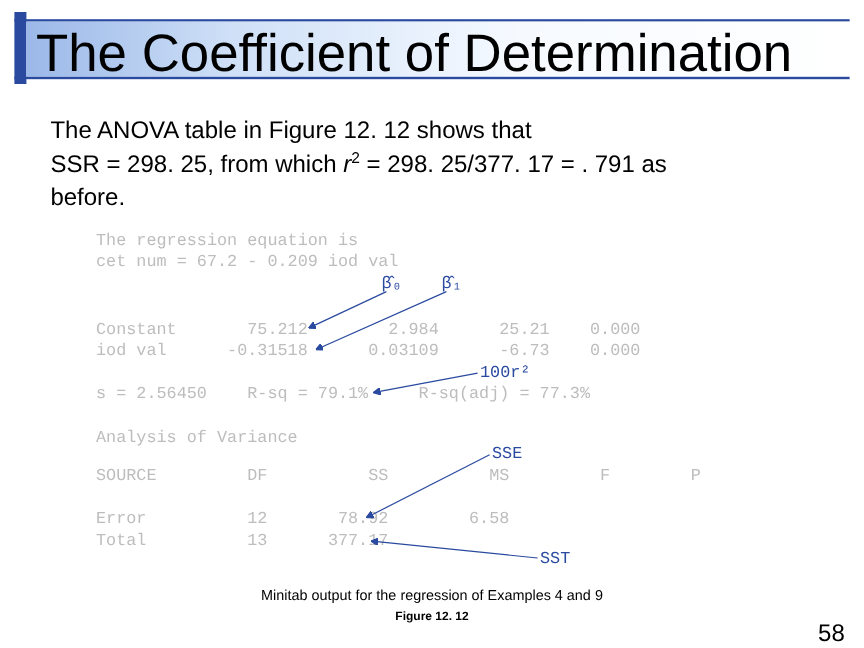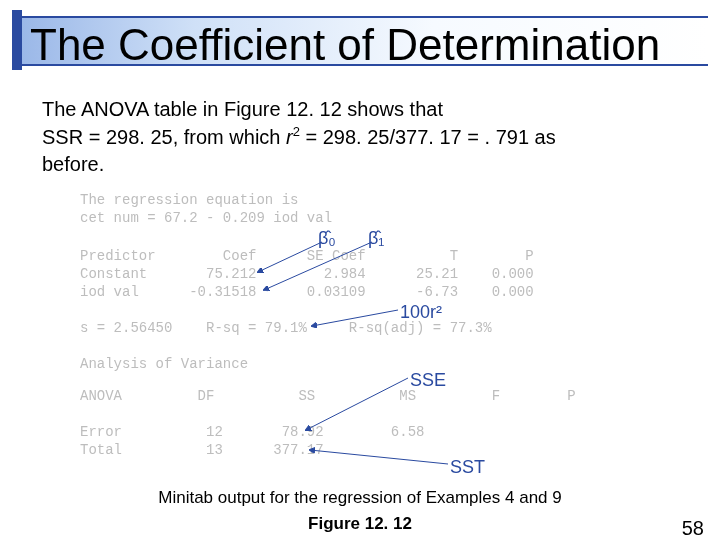--- a/index.html
+++ b/index.html
@@ -6,26 +6,26 @@
   .slide{width:720px;height:540px;position:relative;box-sizing:border-box;padding:0}
   .title-wrap{position:relative;margin:10px 12px 6px 12px}
   .title-bar-v{position:absolute;left:0;top:0;width:10px;height:60px;background:#2a4aa0}
   .title-bar-h{position:absolute;left:0;top:6px;right:0;height:2px;background:#2a4aa0}
   .title-grad{position:absolute;left:10px;top:8px;right:0;height:46px;background:linear-gradient(to right,#9bb8e8 0%,#cfe0f7 25%,#f6faff 60%,#ffffff 100%)}
   .title-bar-b{position:absolute;left:0;top:54px;right:0;height:2px;background:#2a4aa0}
   .title-text{position:relative;padding:10px 6px 8px 18px;font-size:44px;font-weight:400;letter-spacing:0}
   .body-text{padding:12px 42px 4px 42px;font-size:20px;line-height:1.35}
   .body-text em{font-style:italic}
   sup{font-size:.65em}
-  .caption{text-align:center;font-size:17px;margin-top:6px}
-  .figlabel{text-align:center;font-size:17px;font-weight:700;margin-top:6px}
+  .caption{text-align:center;font-size:12px;margin-top:6px}
+  .figlabel{text-align:center;font-size:10px;font-weight:700;margin-top:6px}
   .pagenum{position:absolute;right:16px;bottom:10px;font-size:20px}
   .minitab{position:relative;margin:10px auto 0 auto;width:560px;height:290px;font-family:"Courier New",monospace;font-size:14px;color:#bdbdbd;white-space:pre}
   .minitab .row{position:absolute;left:0;right:0}
-  .ann{position:absolute;font-family:Liberation Sans, sans-serif;font-size:18px;color:#2a4aa0}
+  .ann{position:absolute;font-family:Liberation Mono, monospace;font-size:14px;color:#2a4aa0}
   .arrow{position:absolute;stroke:#2a4aa0;fill:none}
 </style>
 </head>
 <body>
 <div class="slide">
 
 <div class="title-wrap">
   <div class="title-bar-v"></div>
   <div class="title-bar-h"></div>
   <div class="title-grad"></div>
@@ -35,26 +35,25 @@
 
 <div class="body-text">
   <span>The ANOVA table in Figure 12. 12 shows that</span><br>
   <span>SSR = 298. 25, from which </span><em>r</em><sup>2</sup><span> = 298. 25/377. 17 = . 791 as</span><br>
   <span>before.</span>
 </div>
 
 <div class="minitab">
   <div class="row" style="top:0">The regression equation is</div>
   <div class="row" style="top:18px">cet num = 67.2 - 0.209 iod val</div>
-  <div class="row" style="top:56px">Predictor        Coef      SE Coef          T        P</div>
   <div class="row" style="top:74px">Constant       75.212        2.984      25.21    0.000</div>
   <div class="row" style="top:92px">iod val      -0.31518      0.03109      -6.73    0.000</div>
   <div class="row" style="top:128px">s = 2.56450    R-sq = 79.1%     R-sq(adj) = 77.3%</div>
   <div class="row" style="top:164px">Analysis of Variance</div>
-  <div class="row" style="top:196px">ANOVA         DF          SS          MS         F        P</div>
+  <div class="row" style="top:196px">SOURCE         DF          SS          MS         F        P</div>
   <div class="row" style="top:232px">Error          12       78.92        6.58</div>
   <div class="row" style="top:250px">Total          13      377.17</div>
 
   
   <span class="ann" style="left:238px;top:36px">β̂₀</span>
   <span class="ann" style="left:288px;top:36px">β̂₁</span>
   <span class="ann" style="left:320px;top:110px">100r²</span>
   <span class="ann" style="left:330px;top:178px">SSE</span>
   <span class="ann" style="left:370px;top:265px">SST</span>
 

